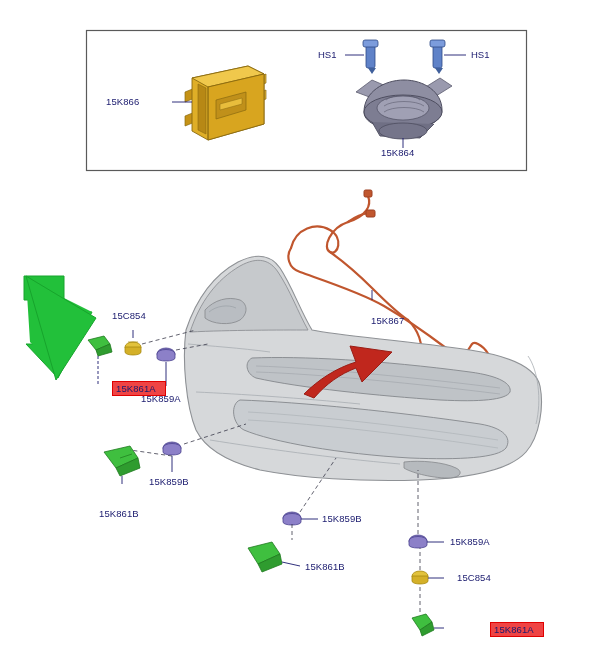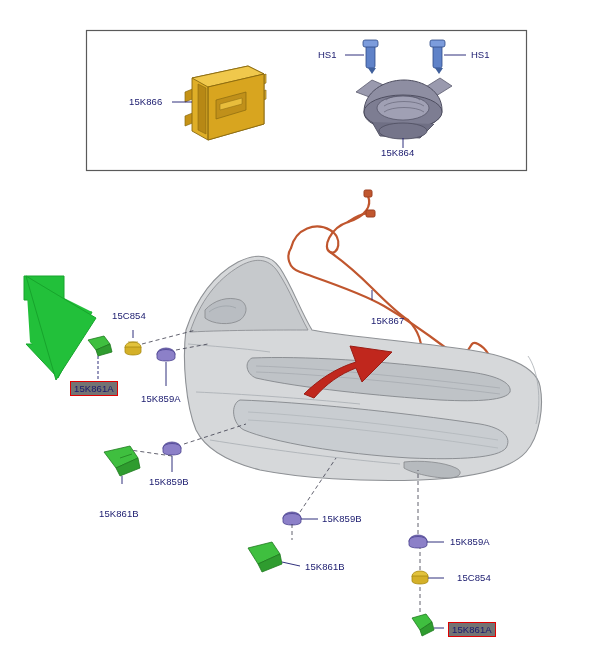--- a/index.html
+++ b/index.html
@@ -26,23 +26,24 @@
     position: absolute;
     font-family: "Liberation Sans", sans-serif;
     font-size: 9.5px;
     color: #1a1a6e;
     white-space: nowrap;
     letter-spacing: 0.1px;
   }
   .lbl.boxed {
     color: #1a1a6e;
     border: 1.4px solid #e00000;
-    background: #737373;
-    padding: 1px 3px 1px 3px;
+    background: #ef4444;
+    padding: 1px 9px 1px 3px;
     font-size: 9.5px;
+    margin-left: 42px;
   }
   .hs {
     position: absolute;
     font-family: "Liberation Sans", sans-serif;
     font-size: 9.5px;
     color: #1a1a6e;
     white-space: nowrap;
     text-align: right;
   }
 </style>
@@ -240,21 +241,21 @@
       <path d="M26 278 L78 312 L60 372 L30 342 Z" fill="#22c03a"></path>
     </g>
     <polygon points="26,276 96,318 56,380" fill="#22c03a" stroke="#17a42c" stroke-width="1"></polygon>
 
     <g>
       <path d="M304 394 C318 380 336 368 356 362 L350 346 L392 352 L362 382 L356 368
                C340 374 326 384 314 398 Z" fill="#c0271d" stroke="#9a1d15" stroke-width="1"></path>
     </g>
   </svg>
 
-  <div class="lbl" style="left:129px; top:96px;">15K866</div>
+  <div class="lbl" style="left:106px; top:96px;">15K866</div>
   <div class="lbl" style="left:381px; top:147px;text-align:right;">15K864</div>
   <div class="hs" style="left:318px; top:49px;">HS1</div>
   <div class="hs" style="left:471px; top:49px;">HS1</div>
 
   <div class="lbl" style="left:371px; top:282px;margin-top:33px;">15K867</div>
   <div class="lbl" style="left:112px; top:310px;">15C854</div>
   <div class="lbl" style="left:141px; top:393px;">15K859A</div>
   <div class="lbl boxed" style="left:70px; top:381px;">15K861A</div>
   <div class="lbl" style="left:149px; top:476px;">15K859B</div>
   <div class="lbl" style="left:99px; top:508px;">15K861B</div>

